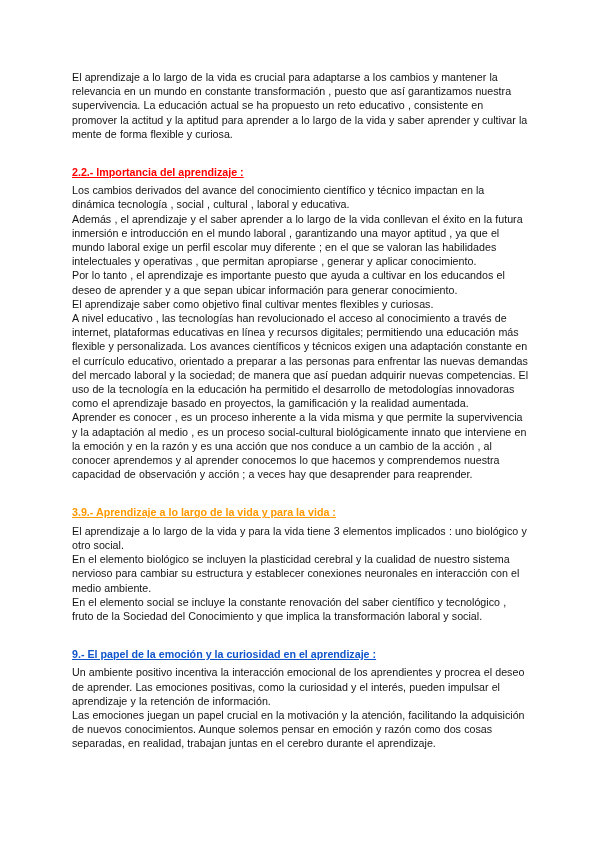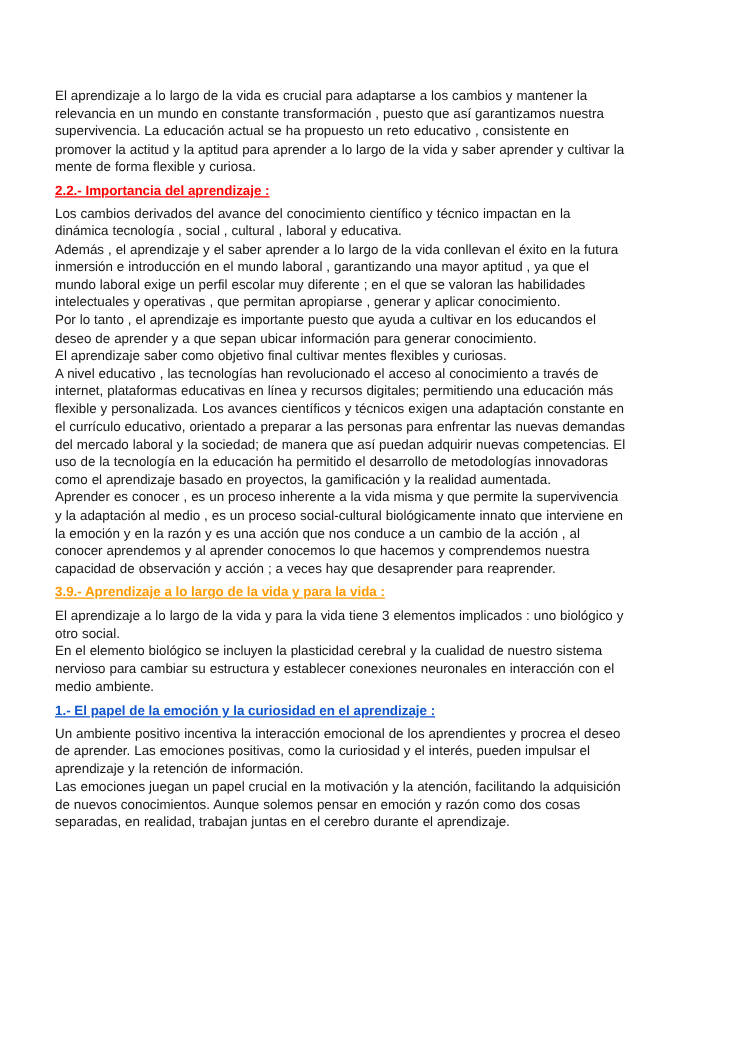--- a/index.html
+++ b/index.html
@@ -6,37 +6,37 @@
     margin: 0;
     padding: 0;
     background: #ffffff;
   }
   .page {
     position: relative;
     width: 600px;
     height: 848px;
     background: #ffffff;
     box-sizing: border-box;
-    padding: 70px 72px 0 44px;
+    padding: 70px 72px 0 72px;
     overflow: hidden;
     font-family: "Liberation Sans", sans-serif;
   }
   .doc-content {
     width: 458px;
   }
   .doc-paragraph {
     margin: 0;
     font-size: 10.7px;
     line-height: 14.2px;
     color: #141414;
     text-align: left;
     word-spacing: 0.2px;
   }
   .doc-heading {
-    margin: 5px 0 4px 0;
+    margin: 24px 0 4px 0;
     font-size: 10.7px;
     line-height: 14.2px;
     font-weight: bold;
     text-decoration: underline;
   }
 </style>
 </head>
 <body>
 
 <div class="page">
@@ -45,17 +45,18 @@
       <h2 class="doc-heading" style="color: rgb(255, 0, 0);">2.2.- Importancia del aprendizaje :</h2>
       <p class="doc-paragraph">Los cambios derivados del avance del conocimiento científico y técnico impactan en la dinámica tecnología , social , cultural , laboral y educativa.</p>
       <p class="doc-paragraph">Además , el aprendizaje y el saber aprender a lo largo de la vida conllevan el éxito en la futura inmersión e introducción en el mundo laboral , garantizando una mayor aptitud , ya que el mundo laboral exige un perfil escolar muy diferente ; en el que se valoran las habilidades intelectuales y operativas , que permitan apropiarse , generar y aplicar conocimiento.</p>
       <p class="doc-paragraph">Por lo tanto , el aprendizaje es importante puesto que ayuda a cultivar en los educandos el deseo de aprender y a que sepan ubicar información para generar conocimiento.</p>
       <p class="doc-paragraph">El aprendizaje saber como objetivo final cultivar mentes flexibles y curiosas.</p>
       <p class="doc-paragraph">A nivel educativo , las tecnologías han revolucionado el acceso al conocimiento a través de internet, plataformas educativas en línea y recursos digitales; permitiendo una educación más flexible y personalizada. Los avances científicos y técnicos exigen una adaptación constante en el currículo educativo, orientado a preparar a las personas para enfrentar las nuevas demandas del mercado laboral y la sociedad; de manera que así puedan adquirir nuevas competencias. El uso de la tecnología en la educación ha permitido el desarrollo de metodologías innovadoras como el aprendizaje basado en proyectos, la gamificación y la realidad aumentada.</p>
       <p class="doc-paragraph">Aprender es conocer , es un proceso inherente a la vida misma y que permite la supervivencia y la adaptación al medio , es un proceso social-cultural biológicamente innato que interviene en la emoción y en la razón y es una acción que nos conduce a un cambio de la acción , al conocer aprendemos y al aprender conocemos lo que hacemos y comprendemos nuestra capacidad de observación y acción ; a veces hay que desaprender para reaprender.</p>
       <h2 class="doc-heading" style="color: rgb(255, 153, 0);">3.9.- Aprendizaje a lo largo de la vida y para la vida :</h2>
       <p class="doc-paragraph">El aprendizaje a lo largo de la vida y para la vida tiene 3 elementos implicados : uno biológico y otro social.</p>
       <p class="doc-paragraph">En el elemento biológico se incluyen la plasticidad cerebral y la cualidad de nuestro sistema nervioso para cambiar su estructura y establecer conexiones neuronales en interacción con el medio ambiente.</p>
-      <h2 class="doc-heading" style="color: rgb(17, 85, 204);">1.- El papel de la emoción y la curiosidad en el aprendizaje :</h2>
+      <p class="doc-paragraph">En el elemento social se incluye la constante renovación del saber científico y tecnológico , fruto de la Sociedad del Conocimiento y que implica la transformación laboral y social.</p>
+      <h2 class="doc-heading" style="color: rgb(17, 85, 204);">9.- El papel de la emoción y la curiosidad en el aprendizaje :</h2>
       <p class="doc-paragraph">Un ambiente positivo incentiva la interacción emocional de los aprendientes y procrea el deseo de aprender. Las emociones positivas, como la curiosidad y el interés, pueden impulsar el aprendizaje y la retención de información.</p>
       <p class="doc-paragraph">Las emociones juegan un papel crucial en la motivación y la atención, facilitando la adquisición de nuevos conocimientos. Aunque solemos pensar en emoción y razón como dos cosas separadas, en realidad, trabajan juntas en el cerebro durante el aprendizaje.</p>
     </div>
 </div>
 
 </body></html>

